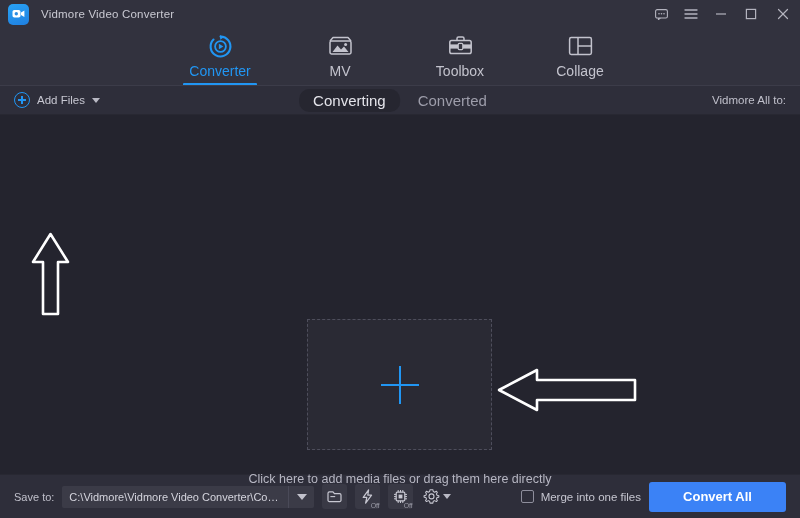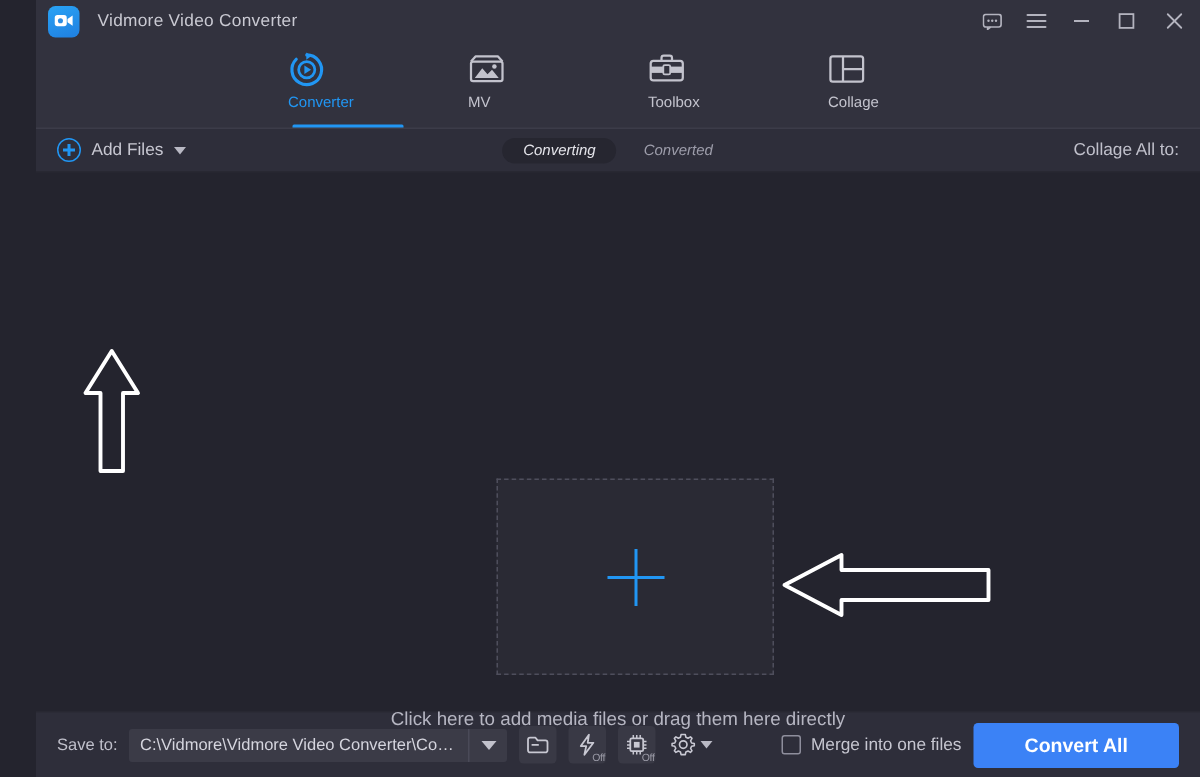--- a/index.html
+++ b/index.html
@@ -2,21 +2,21 @@
 <html><head>
 <meta charset="utf-8">
 <style>
   * { box-sizing: border-box; margin: 0; padding: 0; }
   html, body {
     width: 800px; height: 518px;
     background: #24242e;
     font-family: "Liberation Sans", sans-serif;
     overflow: hidden;
   }
-  .app { position: relative; width: 800px; height: 518px; display: flex; flex-direction: column; padding-left: 24px; }
+  .app { position: relative; width: 800px; height: 518px; display: flex; flex-direction: column; }
 
   
   .titlebar {
     height: 28px; background: #32323e; display: flex; align-items: center;
     flex: 0 0 28px; padding-left: 8px;
   }
   .logo {
     width: 21px; height: 21px; border-radius: 5px;
     background: linear-gradient(160deg,#29a3f5 0%, #1f7fe0 100%);
     display: flex; align-items: center; justify-content: center; flex: 0 0 auto;
@@ -32,23 +32,23 @@
   .win-btn.close { width: 34px; }
 
   
   .navbar {
     height: 58px; background: #32323e; flex: 0 0 58px;
     display: flex; align-items: flex-start; justify-content: center; position: relative;
   }
   .navline { position: absolute; left: 0; right: 0; bottom: 0; height: 1px; background: #3c3c49; }
   .tabs { display: flex; gap: 40px; height: 58px; }
   .tab {
-    width: 80px; display: flex; flex-direction: column; align-items: flex-start;
+    width: 80px; display: flex; flex-direction: column; align-items: center;
     justify-content: flex-start; padding-top: 4px; position: relative;
-    color: #c3c3cd; font-size: 10px;
+    color: #c3c3cd; font-size: 14px;
   }
   .tab .ticon { height: 28px; display: flex; align-items: center; justify-content: center; }
   .tab .tlabel { margin-top: 3px; }
   .tab.active { color: #2196f3; }
   .tab.active .underline {
     position: absolute; bottom: 0; left: 3px; right: 3px; height: 3px;
     background: #2196f3; border-radius: 1px;
   }
 
   
@@ -68,21 +68,21 @@
   .plus-circle::before { left: 3px; right: 3px; top: 6.3px; height: 1.4px; }
   .plus-circle::after { top: 3px; bottom: 3px; left: 6.3px; width: 1.4px; }
   .caret { width: 0; height: 0; border-left: 4px solid transparent; border-right: 4px solid transparent;
            border-top: 5px solid #b9b9c4; }
 
   .segmented {
     position: absolute; left: 50%; transform: translateX(-50%);
     display: flex; align-items: center; gap: 4px;
   }
   .seg {
-    font-size: 10px; color: #9d9daa; padding: 3px 14px; border-radius: 10px; font-style: italic;
+    font-size: 15px; color: #9d9daa; padding: 3px 14px; border-radius: 10px;
   }
   .seg.on { background: #262630; color: #e4e4ea; }
 
   .convert-to { margin-left: auto; display: flex; align-items: center; gap: 8px; }
   .convert-to .lbl { color: #c0c0cb; font-size: 11.5px; }
   .fmt-select {
     width: 108px; height: 19px; background: #3b3b47; border-radius: 2px;
     display: flex; align-items: center; padding: 0 6px; color: #dcdce3; font-size: 11px;
     position: relative;
   }
@@ -268,21 +268,21 @@
       <span>Add Files</span>
       <div class="caret"></div>
     </div>
 
     <div class="segmented">
       <div class="seg on">Converting</div>
       <div class="seg">Converted</div>
     </div>
 
     <div class="convert-to">
-      <span class="lbl">Collage All to:</span>
+      <span class="lbl">Vidmore All to:</span>
     </div>
   </div>
 
   <div class="main">
     <div class="dropzone">
       <div class="bigplus"></div>
     </div>
     <div class="hint">Click here to add media files or drag them here directly</div>
 
     <div class="arrow-up">

